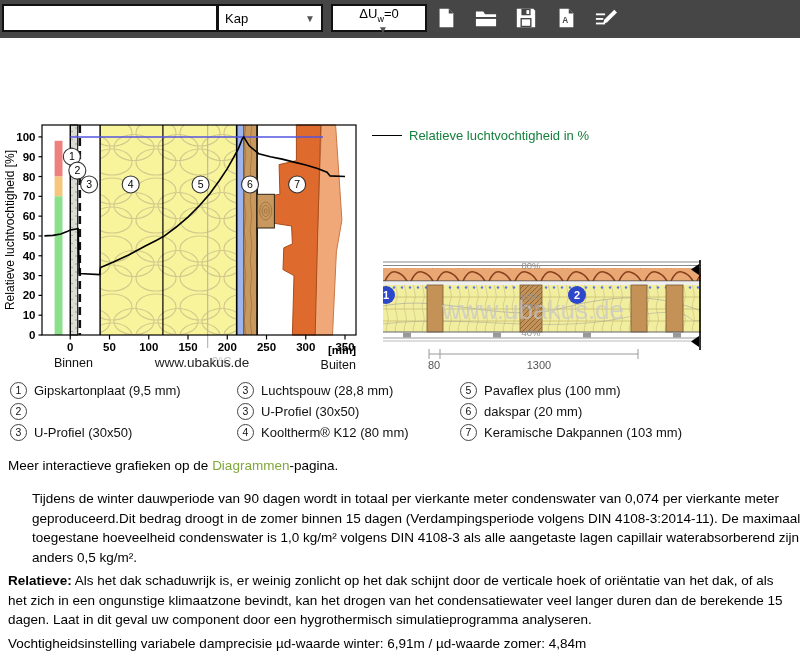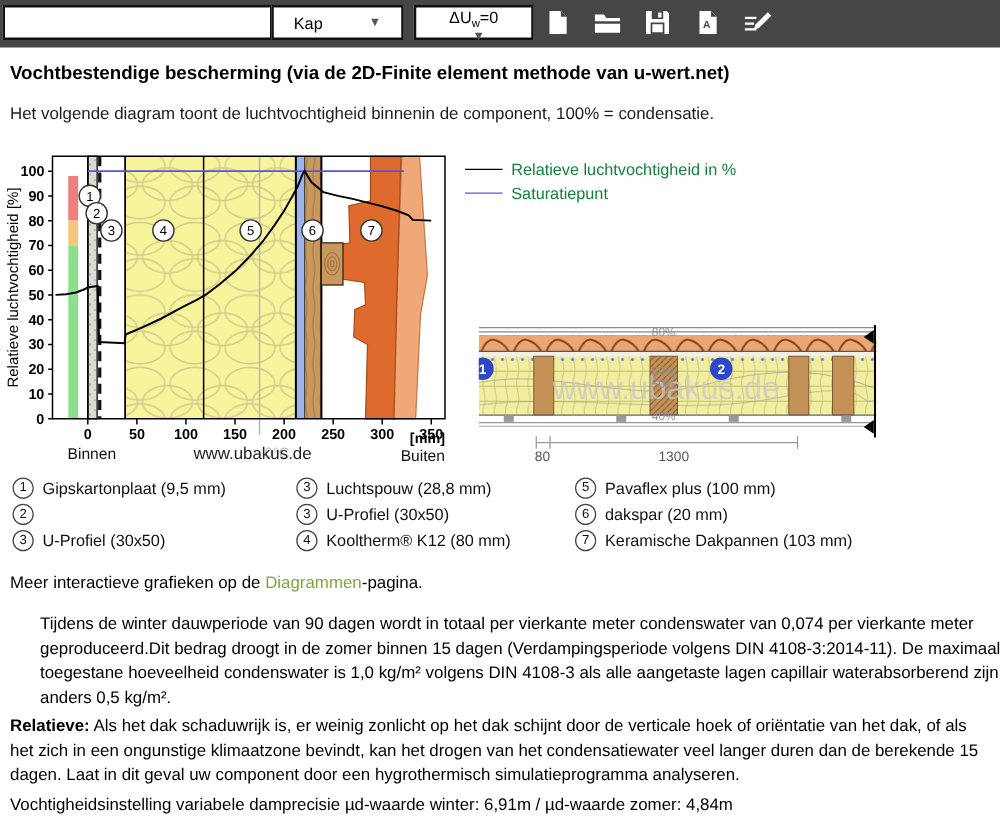--- a/index.html
+++ b/index.html
@@ -1,21 +1,21 @@
 <!DOCTYPE html>
 <html><head>
 <meta charset="utf-8">
 <style>
   html,body{margin:0;padding:0;background:#fff;font-family:"Liberation Sans",sans-serif;}
   .screen{position:relative;width:800px;height:664px;background:#fff;overflow:hidden;}
 
   
   .toolbar{position:absolute;left:0;top:0;width:800px;height:38px;background:#464646;display:flex;align-items:center;}
   .toolbar input{position:absolute;left:2px;top:4px;width:202px;height:24px;border:2px solid #111;background:#fff;font-size:13px;padding:0 5px;outline:none;}
-  .select{position:absolute;top:4px;height:28px;background:#fff;border:2px solid #111;box-sizing:border-box;display:flex;align-items:center;justify-content:space-between;padding:0 16px;font-size:13px;color:#000;cursor:default;}
+  .select{position:absolute;top:4px;height:28px;background:#fff;border:2px solid #111;box-sizing:border-box;display:flex;align-items:center;justify-content:space-between;padding:0 6px;font-size:13px;color:#000;cursor:default;}
   .select .caret{color:#555;font-size:10px;margin-left:8px;}
   .select sub{font-size:9px;}
   .sel1{left:217px;width:106px;}
   .sel2{left:331px;width:96px;flex-direction:column;}
   .tb-icons{position:absolute;left:433px;top:5px;display:flex;gap:14px;}
   .tb-btn{width:26px;height:26px;display:flex;align-items:center;justify-content:center;cursor:pointer;}
 
   
   .content{position:absolute;left:8px;top:38px;width:786px;color:#1c1c1c;}
   h1{font-size:15px;font-weight:bold;color:#000;margin:12px 0 0 0;}
@@ -96,24 +96,20 @@
         <svg width="26" height="22" viewBox="0 0 26 24">
             <rect x="2" y="7" width="10" height="2" fill="#fff"></rect>
             <rect x="2" y="12" width="8" height="2" fill="#fff"></rect>
             <rect x="2" y="17" width="10" height="2" fill="#fff"></rect>
             <path d="M22 3 l3 3 -11 11 -4 1 1 -4 z" fill="#fff"></path>
           </svg>
       </div>
     </div>
   </div>
 
-  <div class="content">
-    <h1>Vochtbestendige bescherming (via de 2D-Finite element methode van u-wert.net)</h1>
-    <div class="intro">Het volgende diagram toont de luchtvochtigheid binnenin de component, 100% = condensatie.</div>
-  </div>
 
   <div class="chartzone">
 
     <svg id="humidity-svg" width="372" height="262" viewBox="0 0 372 262" style="position:absolute;left:2px;top:2px;">
       <defs>
         <pattern id="wool" width="44" height="58" patternUnits="userSpaceOnUse">
           <ellipse cx="22" cy="15" rx="20" ry="13" fill="none" stroke="#d2ca8c" stroke-width="1.2"></ellipse>
           <ellipse cx="22" cy="44" rx="20" ry="13" fill="none" stroke="#d2ca8c" stroke-width="1.2"></ellipse>
           <ellipse cx="0" cy="29.5" rx="20" ry="13" fill="none" stroke="#d2ca8c" stroke-width="1.2"></ellipse>
           <ellipse cx="44" cy="29.5" rx="20" ry="13" fill="none" stroke="#d2ca8c" stroke-width="1.2"></ellipse>
@@ -226,24 +222,20 @@
           <circle cx="295.125" cy="66.44399999999999" r="8.5" fill="#fff" stroke="#333" stroke-width="1.1"></circle>
           <text x="295.125" y="70.14399999999999" text-anchor="middle" font-size="10.5" fill="#000">7</text>
         </g>
     </svg>
 
     <div class="legend">
       <div class="row">
           <span class="ls ls-black"></span>
           <span>Relatieve luchtvochtigheid in %</span>
         </div>
-      <div class="row">
-          <span class="ls ls-blue"></span>
-          <span>Saturatiepunt</span>
-        </div>
     </div>
 
     <svg width="334" height="120" viewBox="0 0 334 120" style="position:absolute;left:383px;top:140px;">
       <defs>
         <pattern id="tilehook" width="26" height="13" patternUnits="userSpaceOnUse">
           <path d="M2,12 Q7,1 13,3 Q20,5 24,12" fill="none" stroke="#8c3f1f" stroke-width="1.6"></path>
         </pattern>
         <pattern id="dotrow" width="8" height="7" patternUnits="userSpaceOnUse">
           <circle cx="3" cy="3.5" r="1.2" fill="#5577ee"></circle>
         </pattern>

